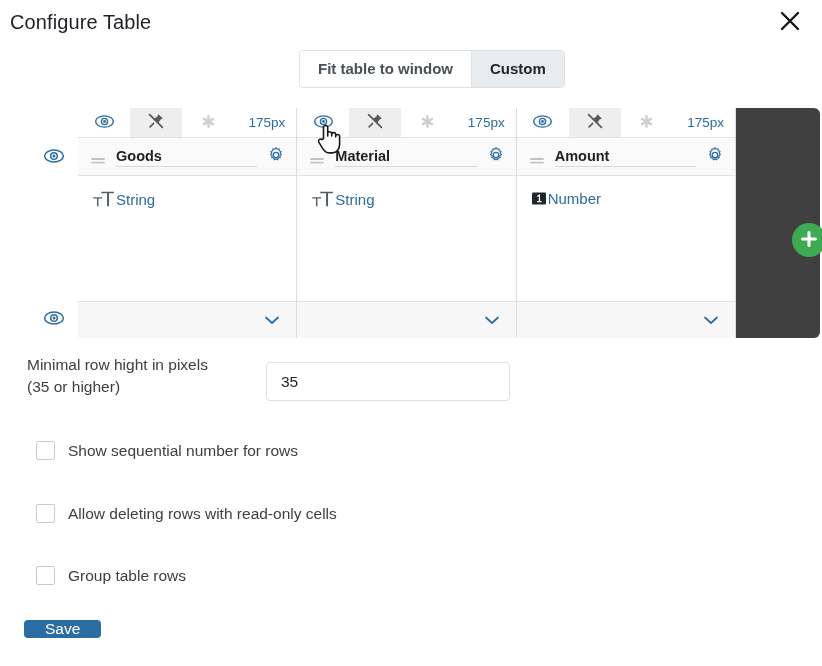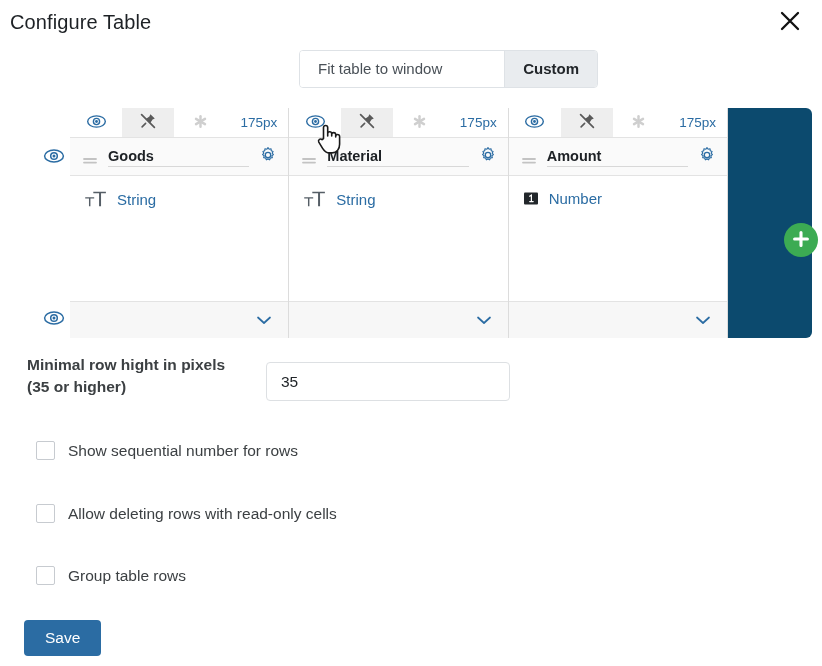--- a/index.html
+++ b/index.html
@@ -30,46 +30,46 @@
   
   .seg-wrap {
     position: absolute; left: 299px; top: 50px;
     display: flex;
     border: 1px solid #dee2e6; border-radius: 4px;
     overflow: hidden; background: #fff;
   }
   .seg-btn {
     font-family: inherit; font-size: 15px; color: #495057;
     background: #ffffff; border: 0; padding: 10px 18px 11px;
-    cursor: pointer; white-space: nowrap; line-height: 1;
+    cursor: pointer; white-space: nowrap; line-height: 1; font-weight: bold;
   }
   .seg-btn + .seg-btn { border-left: 1px solid #dee2e6; }
-  .seg-btn.active { background: #e9ecef; color: #212529; font-weight: 700; margin-left: 44px; }
+  .seg-btn.active { background: #e9ecef; color: #212529; font-weight: 700; }
 
   
   .cfg {
     position: absolute; left: 30px; top: 108px;
     width: 790px; height: 230px;
   }
   .eye-col {
     position: absolute; left: 0; top: 0; width: 48px; height: 230px;
   }
   .eye-btn {
     position: absolute; left: 12px;
     width: 24px; height: 24px; padding: 0; border: 0;
     background: none; cursor: pointer;
     display: flex; align-items: center; justify-content: center;
   }
   .eye-btn.row-head { top: 37px; }
   .eye-btn.row-foot { top: 199px; }
 
   .grid-wrap {
-    position: absolute; left: 40px; top: 0;
+    position: absolute; left: 48px; top: 0;
     width: 742px; height: 230px;
-    background: #0c4a6e;
+    background: #404040;
     border-radius: 0 6px 6px 0;
   }
   .grid {
     position: absolute; left: 0; top: 0;
     width: 658px; height: 230px;
     display: flex;
   }
   .col {
     width: 219.33px; height: 230px;
     display: flex; flex-direction: column;
@@ -110,21 +110,21 @@
   .gear { width: 22px; height: 22px; padding: 0; border: 0; background: none;
           cursor: pointer; display: flex; align-items: center; justify-content: center; }
 
   
   .col-body {
     flex: 1; background: #ffffff;
     border-bottom: 1px solid #e3e3e3;
     padding: 14px 0 0 14px;
   }
   .type-chip {
-    display: inline-flex; align-items: center; gap: 9px;
+    display: inline-flex; align-items: center; gap: 0;
     font-size: 15px; color: #2b6ca3; cursor: pointer;
   }
   .type-chip .ticon { display: flex; align-items: center; }
 
   
   .col-foot {
     height: 36px; background: #f7f7f7;
     display: flex; align-items: center; justify-content: flex-end;
     padding-right: 16px; cursor: pointer;
   }
@@ -133,21 +133,21 @@
   .add-btn {
     position: absolute; left: 714px; top: 115px;
     width: 34px; height: 34px; border-radius: 50%;
     background: #3cab53; border: 0; padding: 0; cursor: pointer;
     display: flex; align-items: center; justify-content: center;
   }
 
   
   .minrow-label {
     position: absolute; left: 27px; top: 354px;
-    font-size: 15.5px; color: #3c4043; line-height: 22px; width: 230px; font-weight: bold;
+    font-size: 15.5px; color: #3c4043; line-height: 22px; width: 230px;
   }
   .minrow-input {
     position: absolute; left: 266px; top: 356px;
     width: 244px; height: 39px;
     border: 1px solid #dde0e3; border-radius: 4px;
     background: #fff; font-family: inherit; font-size: 15.5px;
     color: #212529; padding: 0 14px; margin-top: 6px;
   }
 
   
@@ -157,21 +157,21 @@
     border-radius: 2px; background: #fff; cursor: pointer; flex: 0 0 auto;
   }
   .cbrow .lbl {
     margin-left: 13px; font-size: 15.5px; color: #3c4043; line-height: 19px;
   }
 
   
   .save-btn {
     position: absolute; left: 24px; top: 620px;
     background: #2b6ca3; color: #fff; border: 0; border-radius: 4px;
-    font-family: inherit; font-size: 15.5px; padding: 10px 21px;
+    font-family: inherit; font-size: 15.5px; padding: 1px 21px;
     cursor: pointer; line-height: 1;
   }
 
   
   .cursor { position: absolute; left: 315px; top: 122px; pointer-events: none; }
 </style>
 </head>
 <body>
 
 <div class="page">

